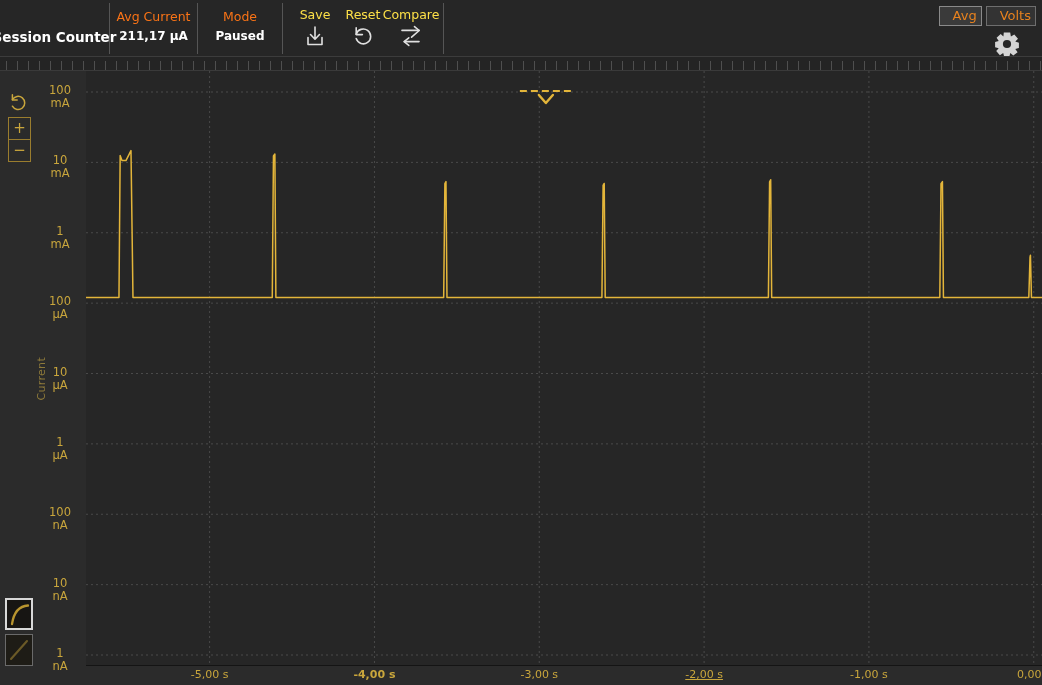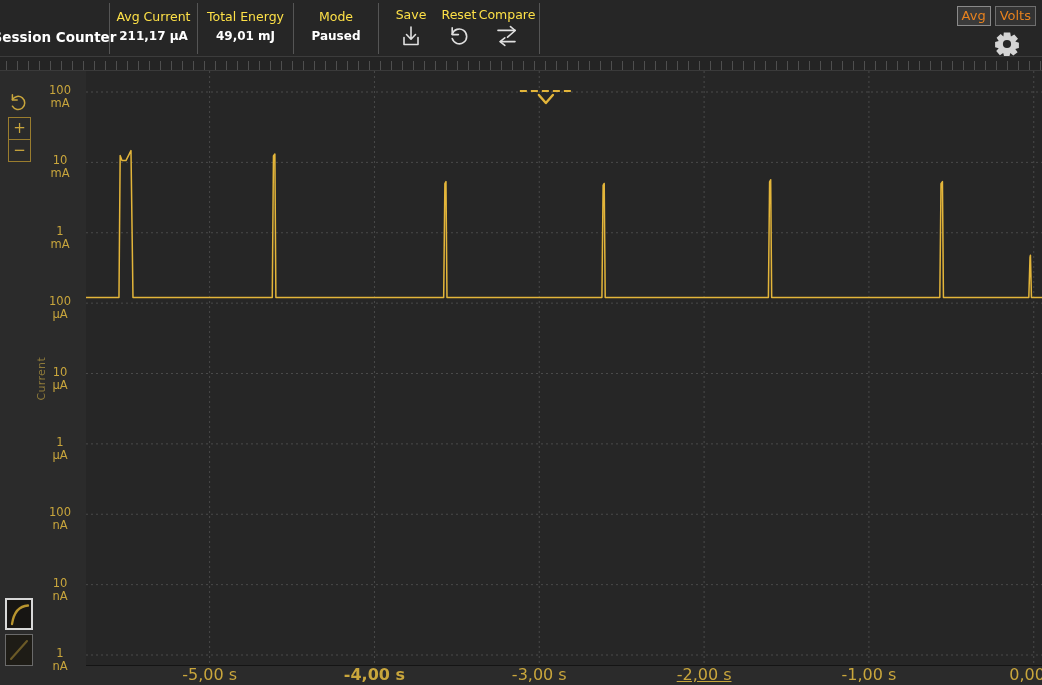--- a/index.html
+++ b/index.html
@@ -52,21 +52,21 @@
     border-right: 1px solid #555;
   }
   .stat-cell.first {
     justify-content: flex-end;
     padding-top: 0;
     padding-bottom: 7px;
     border-left: none;
   }
   .stat-label {
     font-size: 12.5px;
-    color: #fde047;
+    color: #f97316;
     line-height: 15px;
     white-space: nowrap;
     font-weight: normal;
   }
   .stat-value {
     font-size: 12px;
     color: #ffffff;
     line-height: 20px;
     white-space: nowrap;
     font-weight: bold;
@@ -108,21 +108,21 @@
   
   #unit-toggles {
     position: absolute;
     right: 6px; top: 6px;
     display: flex;
     gap: 4px;
   }
   .unit-btn {
     font-size: 13px;
     line-height: 15px;
-    padding: 1px 4px 2px 4px;
+    padding: 1px 4px 2px 13px;
     border: 1px solid #6e6e6e;
     background: #333333;
     color: #e8821e;
     cursor: pointer;
     font-weight: normal;
     text-align: right;
   }
   .unit-btn.active {
     background: #3a3a3a;
     border-color: #8a8a8a;
@@ -242,21 +242,21 @@
   #x-axis {
     position: absolute;
     left: 86px; top: 666px;
     width: 956px;
     height: 19px;
   }
   .x-tick {
     position: absolute;
     top: 2px;
     color: #c9a63c;
-    font-size: 16px;
+    font-size: 11px;
     line-height: 14px;
     transform: translateX(-50%);
     white-space: nowrap;
   }
 </style>
 </head>
 <body>
 
 <div id="app">
 
@@ -267,24 +267,20 @@
       <div class="stat-cell first" style="width:110px;">
         <div class="stat-value">Session Counter</div>
       </div>
 
       <div class="stat-cell" style="width:88px;">
         <div class="stat-label">Avg Current</div>
         <div class="stat-value">211,17 µA</div>
       </div>
 
 
-      <div class="stat-cell" style="width:96px;">
-        <div class="stat-label">Total Energy</div>
-        <div class="stat-value">49,01 mJ</div>
-      </div>
 
 
 
       <div class="stat-cell" style="width:85px;">
         <div class="stat-label">Mode</div>
         <div class="stat-value">Paused</div>
       </div>
 
       <div id="actions">
 

